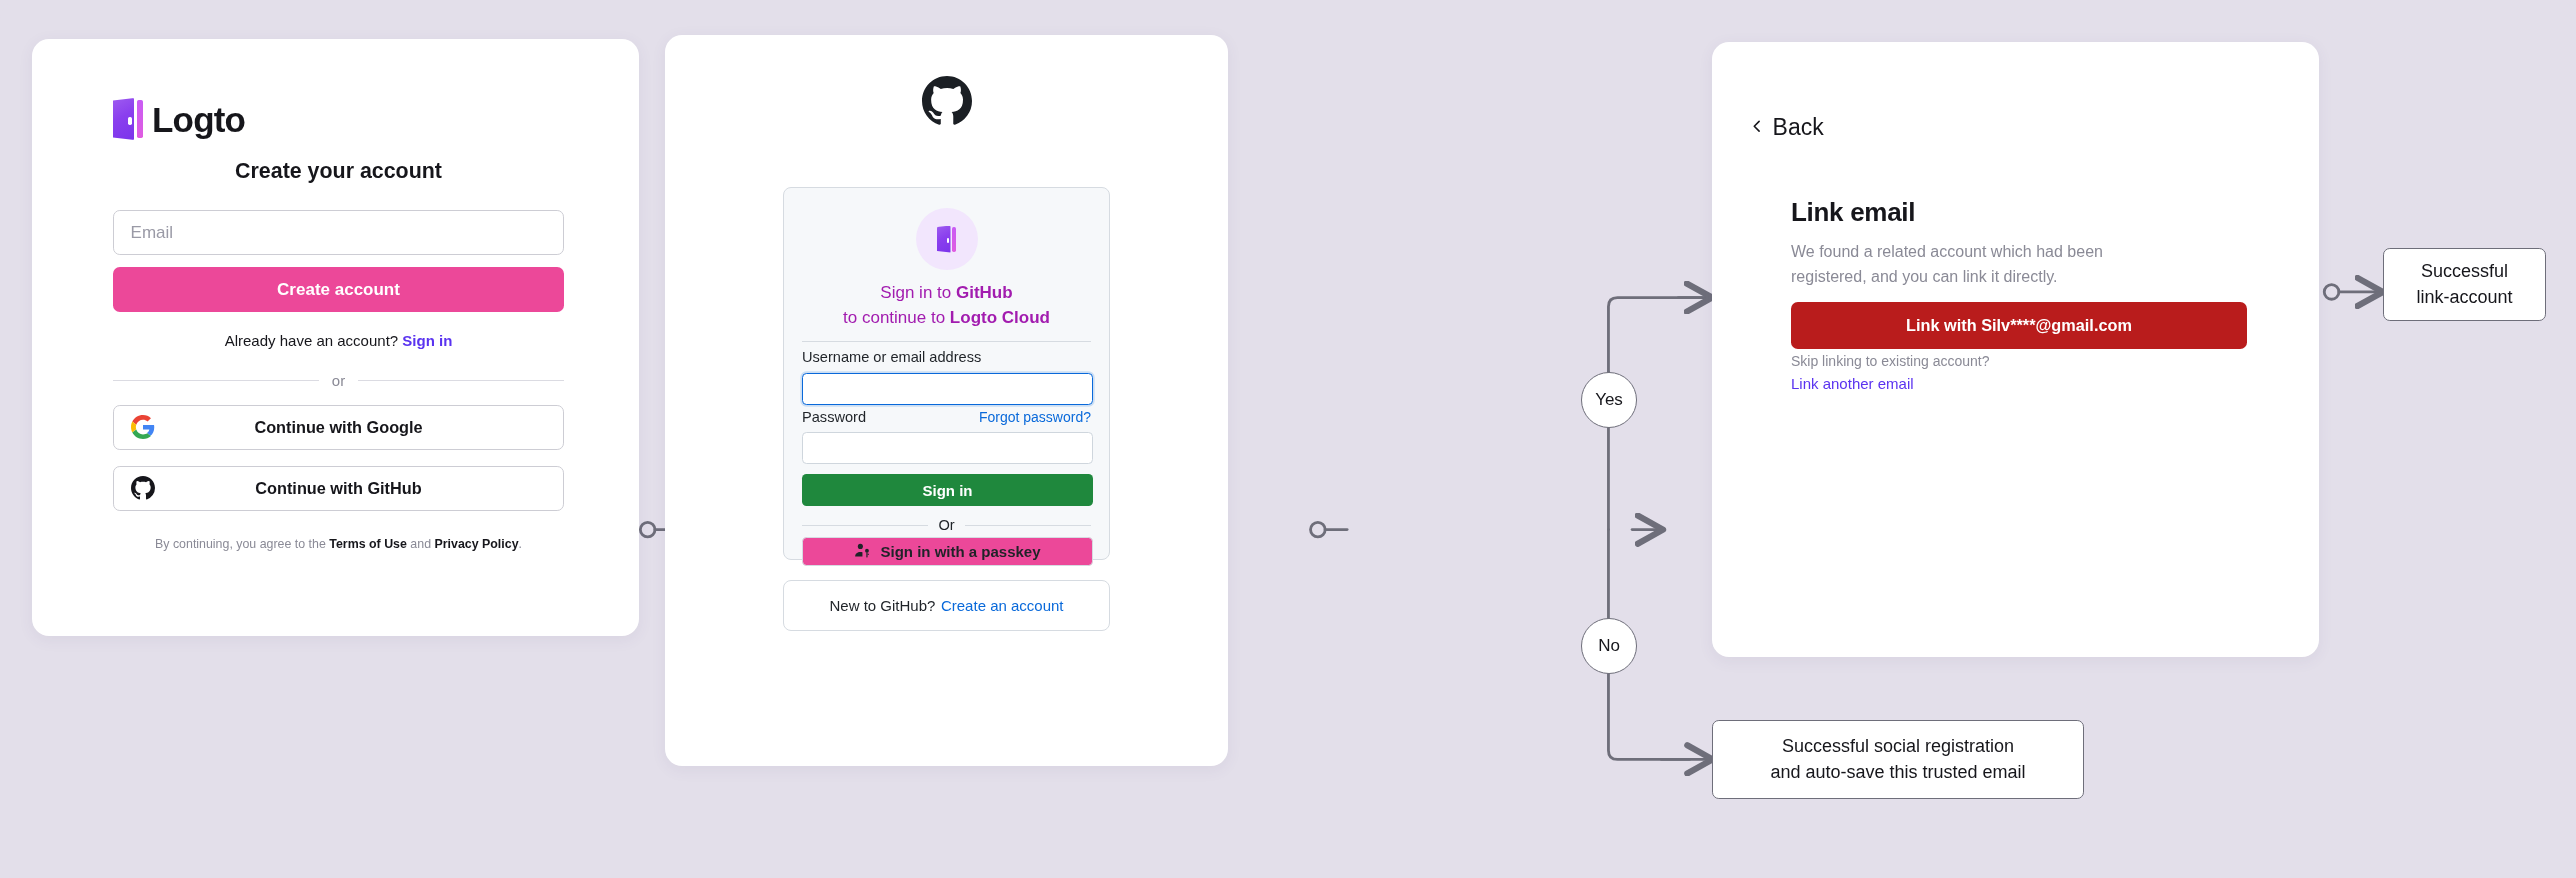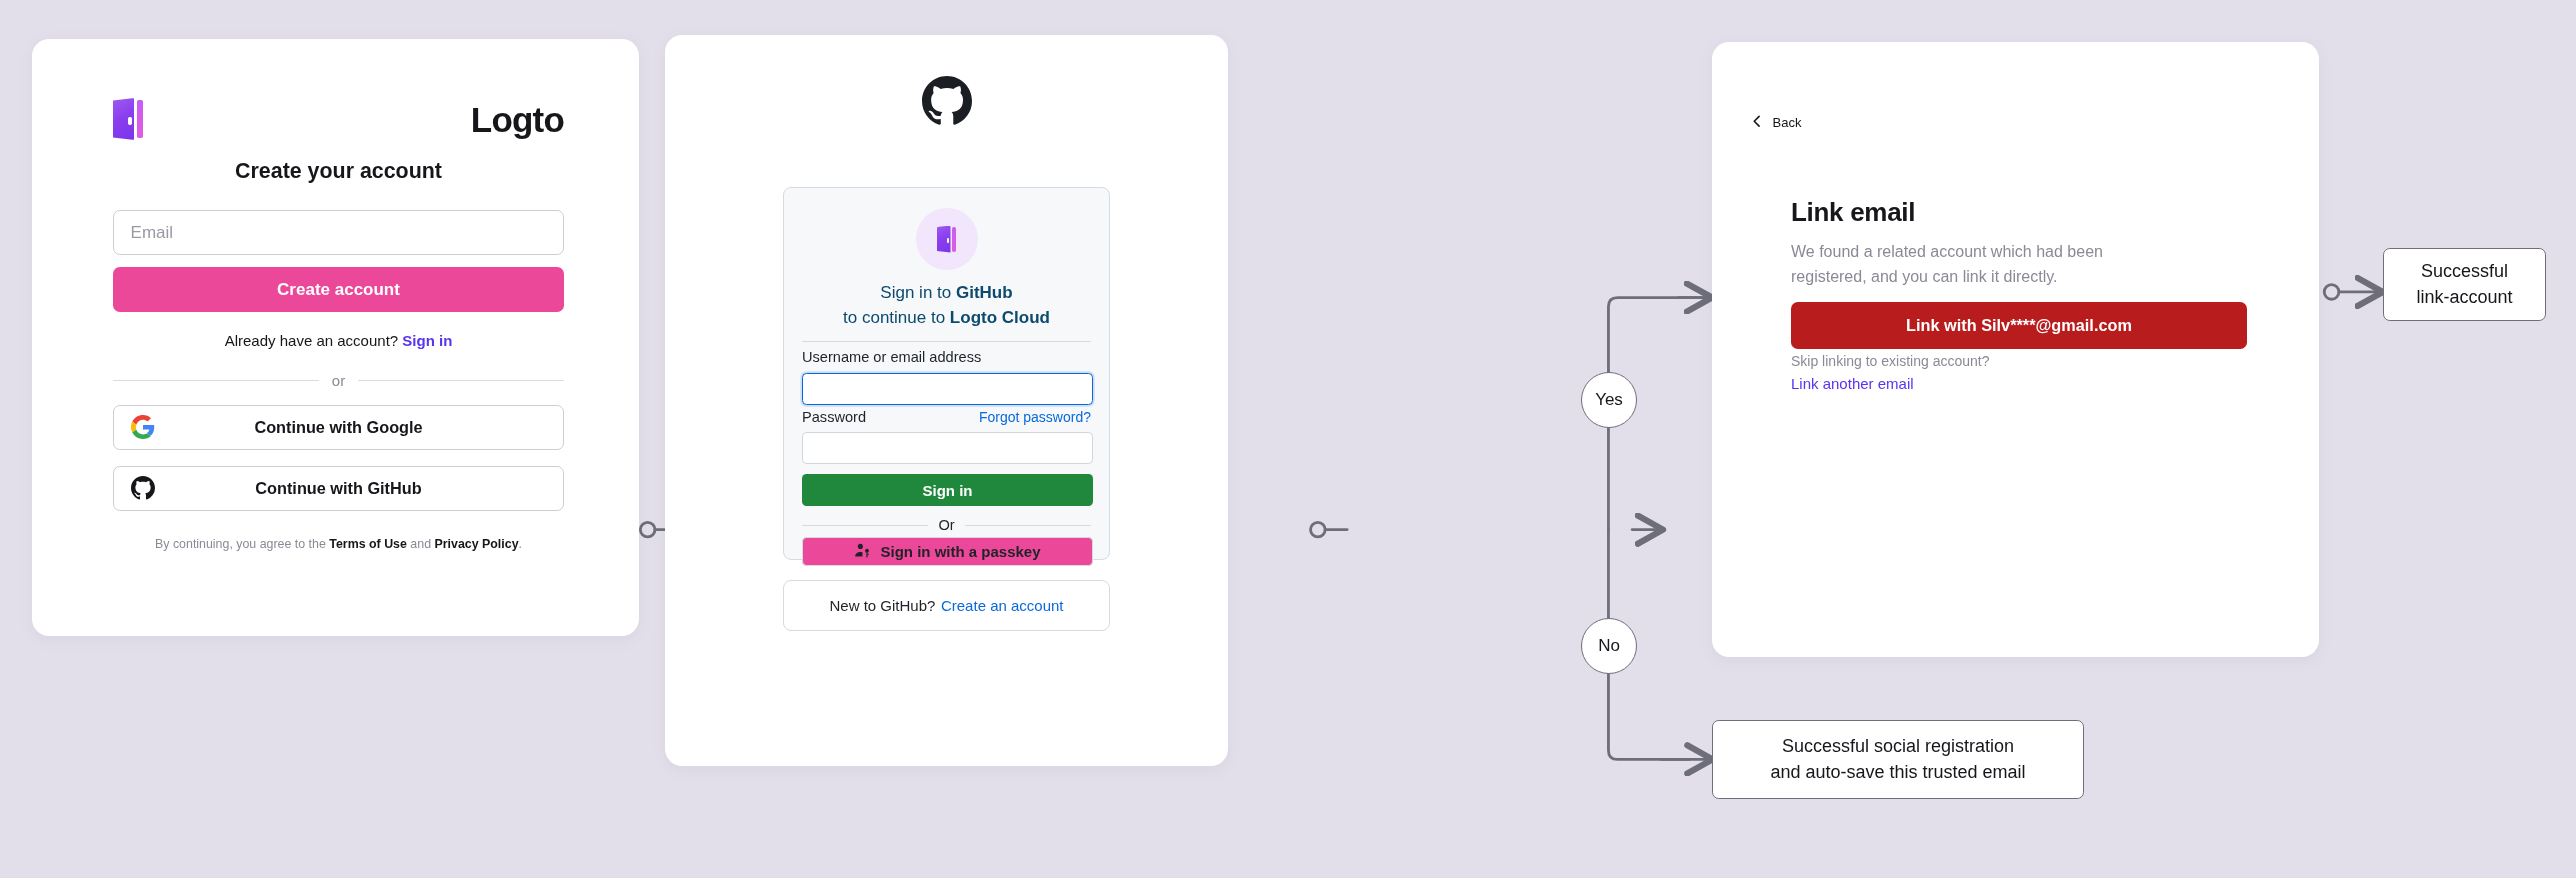--- a/index.html
+++ b/index.html
@@ -15,21 +15,21 @@
 
   
   .card{
     position:absolute;background:#fff;border-radius:17px;
     box-shadow:0 3.4px 14.6px rgba(90,70,130,.07);
   }
 
   
   #card-signup{left:32px;top:39px;width:607px;height:597px;}
   .c1-inner{position:absolute;left:81px;top:0;width:451px;}
-  .logo-row{display:flex;align-items:center;justify-content:space-between;gap:9px;margin-top:59px;}
+  .logo-row{display:flex;align-items:center;justify-content:flex-start;gap:9px;margin-top:59px;}
   .logto-door{width:30px;height:42px;position:relative;}
   .logto-door .leaf{
     position:absolute;left:0;top:0;width:21.4px;height:42px;border-radius:2.3px 1.1px 1.1px 2.3px;
     background:linear-gradient(150deg,#9E5BF0 0%,#8A3FEE 45%,#7B34EB 100%);
     clip-path:polygon(0% 6%,100% 0%,100% 100%,0% 94%);
   }
   .logto-door .jamb{
     position:absolute;left:24px;top:1.7px;width:6.2px;height:38px;border-radius:1.7px;
     background:linear-gradient(180deg,#C95CF5 0%,#E05CE0 100%);
   }
@@ -75,21 +75,21 @@
   }
   .gh-avatar{
     position:absolute;left:50%;top:20px;transform:translateX(-50%);
     width:62px;height:62px;border-radius:50%;background:#F2E6FD;
     display:flex;align-items:center;justify-content:center;
   }
   .gh-avatar .logto-door{width:19px;height:27px;}
   .gh-avatar .logto-door .leaf{width:13.5px;height:27px;}
   .gh-avatar .logto-door .jamb{left:15px;top:1.1px;width:4px;height:25px;}
   .gh-avatar .logto-door .knob{left:9.6px;top:12px;width:2.8px;height:5px;}
-  .gh-head{position:absolute;left:0;right:0;top:93px;text-align:center;font-size:17px;color:#0c4a6e;line-height:1.45;}
+  .gh-head{position:absolute;left:0;right:0;top:93px;text-align:center;font-size:17px;color:#a21caf;line-height:1.45;}
   .gh-head b{font-weight:700;}
   .gh-sep{position:absolute;left:18px;right:18px;top:153px;height:0.6px;background:#D6DBE1;}
   .gh-label{position:absolute;left:18px;font-size:14.6px;color:#1F2328;}
   .gh-input{
     position:absolute;left:18px;width:291px;height:32px;border-radius:4.5px;
     background:#fff;box-sizing:border-box;
   }
   #gh-user-input{top:185px;border:1.1px solid #0969DA;box-shadow:0 0 0 1.7px rgba(9,105,218,.18);}
   #gh-pass-input{top:244px;border:0.6px solid #CFD6DD;}
   .gh-forgot{position:absolute;right:18px;font-size:14px;color:#0969DA;cursor:pointer;}
@@ -110,21 +110,21 @@
   .gh-new{
     position:absolute;left:118px;top:545px;width:327px;height:51px;background:#fff;
     border:0.6px solid #D6DBE1;border-radius:8px;display:flex;align-items:center;justify-content:center;
     font-size:15px;color:#1F2328;box-sizing:border-box;
   }
   .gh-new .lnk{color:#0969DA;margin-left:5.6px;cursor:pointer;}
 
   
   #card-link{left:1712px;top:42px;width:607px;height:615px;}
   .lk-back{position:absolute;left:38px;top:72px;display:flex;align-items:center;gap:8px;cursor:pointer;}
-  .lk-back .lbl{font-size:13px;color:#16161B;}
+  .lk-back .lbl{font-size:23px;color:#16161B;}
   .lk-title{position:absolute;left:79px;top:155px;font-size:26px;font-weight:700;color:#16161B;letter-spacing:-0.3px;}
   .lk-desc{position:absolute;left:79px;top:198px;width:372px;font-size:16px;line-height:1.55;color:#8A8A96;}
   .lk-btn{
     position:absolute;left:79px;top:260px;width:456px;height:47px;border:none;border-radius:6.8px;
     background:#b91c1c;color:#fff;font-size:16.3px;font-weight:700;cursor:pointer;
     font-family:"Liberation Sans", sans-serif;
   }
   .lk-skip{position:absolute;left:79px;top:311px;font-size:14px;color:#8A8A96;}
   .lk-another{position:absolute;left:79px;top:333px;font-size:15px;color:#5A33F0;cursor:pointer;}
 

